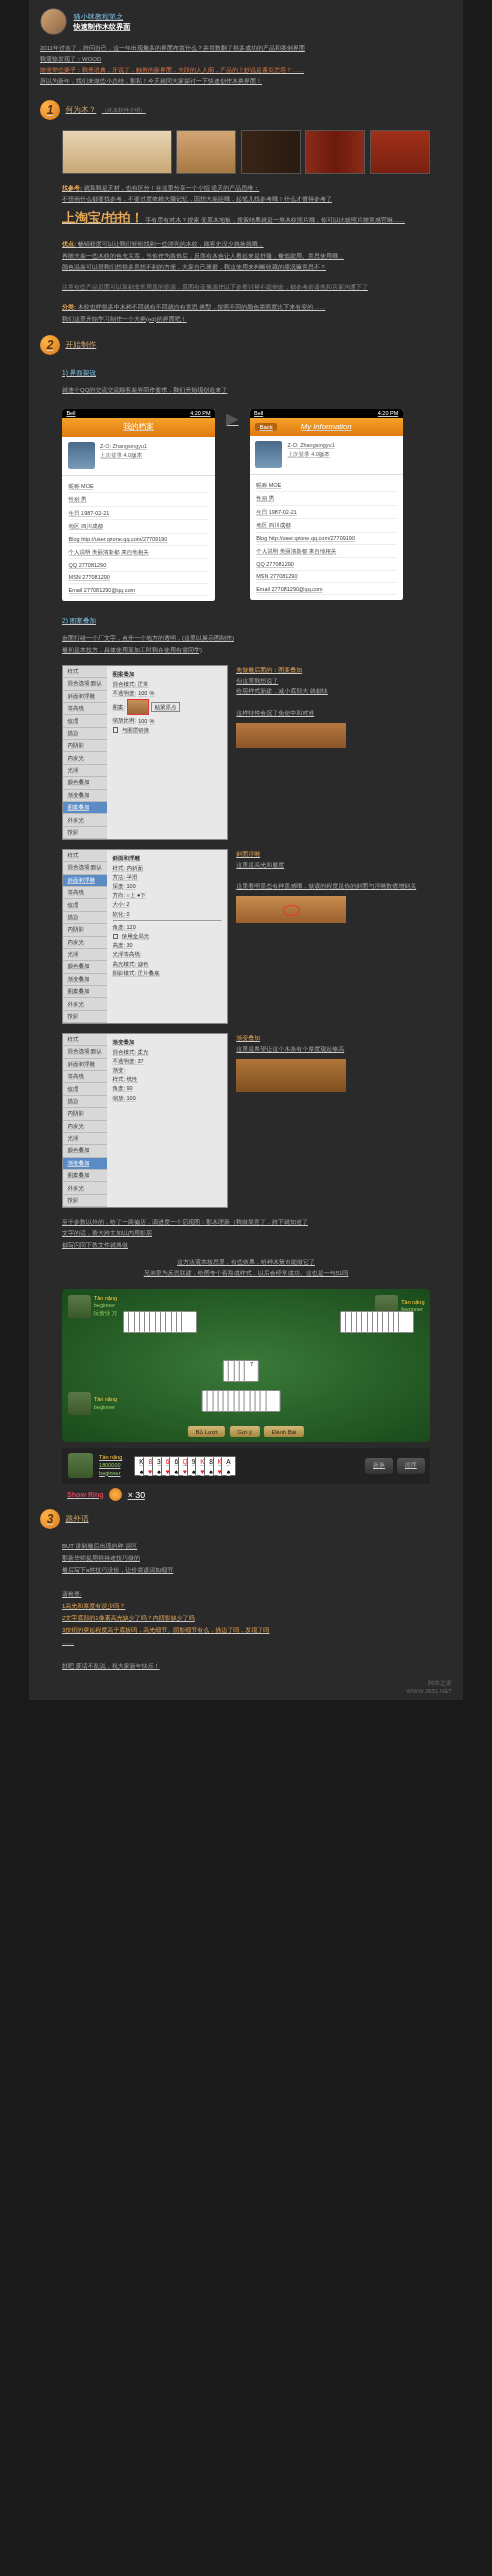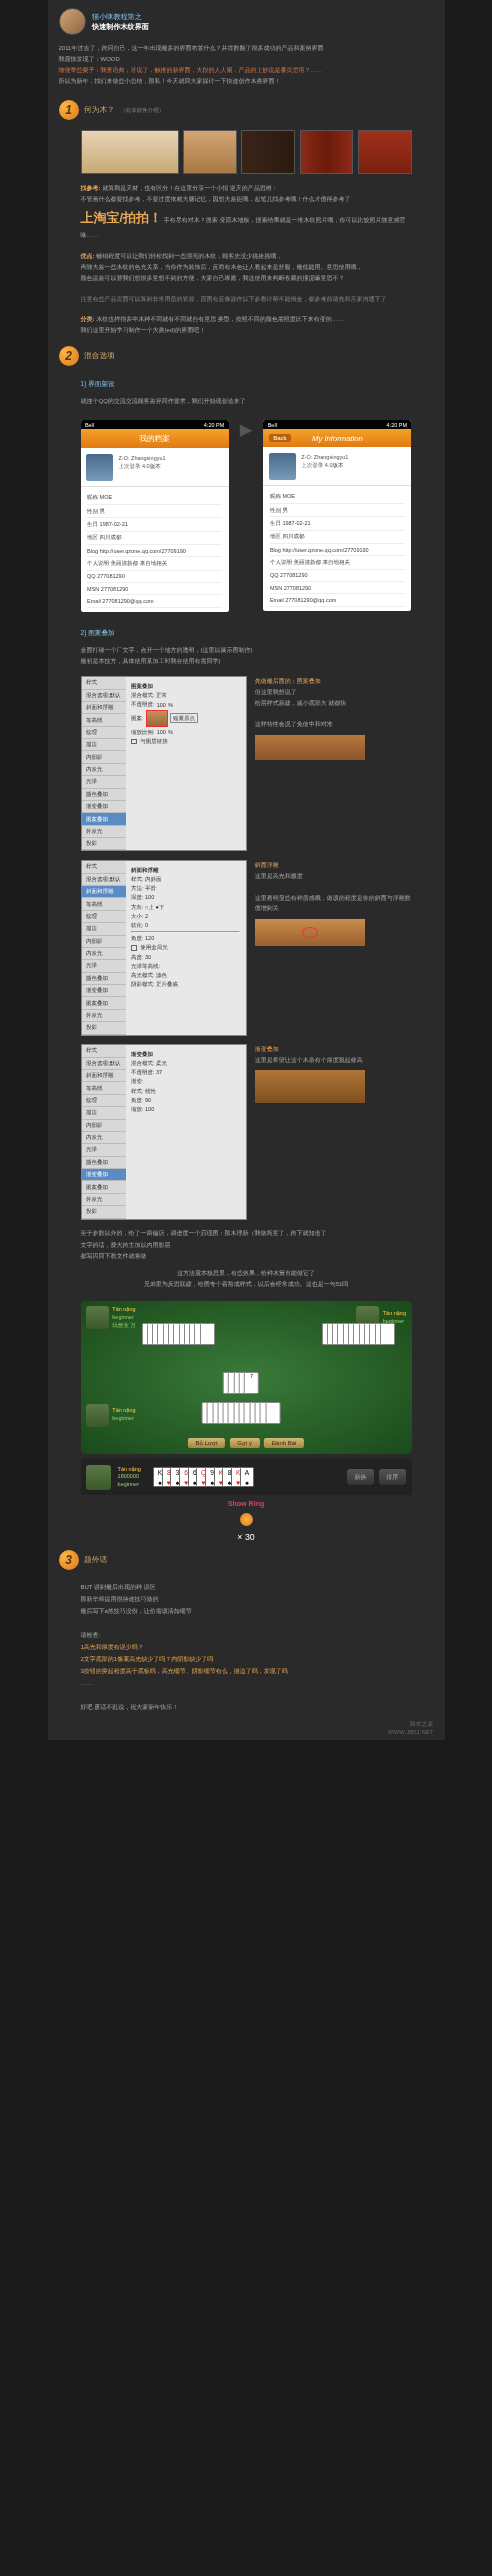--- a/index.html
+++ b/index.html
@@ -1,17 +1,17 @@
 <!DOCTYPE html>
 <html style="font-size:8.8px"><head>
 <meta charset="utf-8">
 <style>
 * { margin: 0; padding: 0; box-sizing: border-box; }
 body { background: #1a1a1a; font-family: "Microsoft YaHei", sans-serif; color: #ccc; font-size: 6.6px; }
-.page { width: 397px; margin: 0 auto; background: #2a2a2a; position: relative; }
+.page { width: 434px; margin: 0 auto; background: #2a2a2a; position: relative; text-decoration: underline; }
 .header { display: flex; align-items: center; padding: 8.2px 11px; gap: 6.6px; }
 .avatar { width: 27px; height: 27px; border-radius: 50%; background: linear-gradient(135deg, #d4a574, #8b6546); border: 1.1px solid #555; }
 .header-text { flex: 1; }
 .header-title { color: #7fc4e8; font-size: 7.1px; }
 .header-sub { color: #fff; font-size: 7.1px; font-weight: bold; }
 .intro { padding: 0 11px 8.2px; color: #aaa; font-size: 6px; line-height: 1.8; }
 .intro .red { color: #e07744; }
 .section-head { display: flex; align-items: center; gap: 5.5px; padding: 5.5px 11px; }
 .num-badge { width: 20px; height: 20px; border-radius: 50%; background: radial-gradient(circle at 30% 30%, #ffb347, #d87a1a); display: flex; align-items: center; justify-content: center; font-size: 12px; font-weight: bold; color: #5a3410; font-style: italic; }
 .section-title { color: #cca86e; font-size: 7.7px; }
@@ -65,21 +65,21 @@
 .game-btn { padding: 2.2px 7.7px; border-radius: 2.2px; background: linear-gradient(#d4b878, #a4883e); color: #3a2a10; font-size: 6px; }
 .game-bar { margin: 4.4px 33px; background: #222; padding: 5.5px; display: flex; align-items: center; gap: 6.6px; border-radius: 2.2px; }
 .gb-av { width: 25px; height: 25px; border-radius: 3.3px; background: linear-gradient(#5a7848, #3a5828); }
 .gb-info { font-size: 5.5px; color: #9bcf6a; line-height: 1.4; }
 .gb-cards { display: flex; margin-left: 11px; }
 .gb-card { width: 14.2px; height: 20px; background: #fff; border: 0.5px solid #666; border-radius: 1.6px; margin-left: -5.5px; font-size: 6.6px; text-align: center; line-height: 10px; }
 .gb-card.red { color: #d22; }
 .gb-card.blk { color: #000; }
 .gb-btns { margin-left: auto; display: flex; gap: 4.4px; }
 .gb-btn { padding: 3.3px 7.7px; border-radius: 3.3px; background: linear-gradient(#555, #333); color: #aaa; font-size: 6px; }
-.show-ring { color: #e8a855; font-size: 7.1px; margin: 2.7px 38px; display: flex; align-items: center; gap: 5.5px; flex-direction: column; }
+.show-ring { color: #e8a855; font-size: 7.1px; margin: 2.7px 38px; display: flex; align-items: center; gap: 5.5px; }
 .ring-icon { width: 13px; height: 13px; border-radius: 50%; background: radial-gradient(#ffb347, #d87a1a); }
 .final-text { padding: 5.5px 33px; color: #aaa; font-size: 6px; line-height: 2; }
 .final-text .big { font-size: 7.7px; color: #ddd; letter-spacing: 2.2px; }
 .final-text .item-hl { color: #e8a855; }
 .watermark { position: absolute; bottom: 5.5px; right: 11px; color: #666; font-size: 6px; text-align: right; }
 .checkbox { display: inline-block; width: 5.5px; height: 5.5px; border: 0.5px solid #666; margin-right: 1.6px; }
 </style>
 </head>
 <body>
 
@@ -130,21 +130,21 @@
   <div class="text-block" style="color:#888">注意有些产品页面可以算到非常用质的资源，原图有蓝像源作以下参看讨帮不能倒金，都参考前请先和言家沟通下了</div>
 
   <div class="text-block">
     <span class="orange">分类:</span>
     <span style="white-space:pre-line">木纹也样很多中木种不同就有不同就自有意思 类型，按照不同的颜色需照度比下来有变的……
 我们这里开始学习制作一个大类(ed)的界面吧！</span>
   </div>
 
   <div class="section-head">
     <div class="num-badge">2</div>
-    <span class="section-title">混合选项</span>
+    <span class="section-title">开始制作</span>
   </div>
 
   <div class="sub-title">1) 界面架设</div>
   <div class="text-block">就连个QQ的交流交流顾客差异同作要求，我们开始现创造来了</div>
 
   <div class="phones">
     <div class="phone">
       <div class="phone-bar">
           <span>Bell</span>
           <span>4:20 PM</span>

